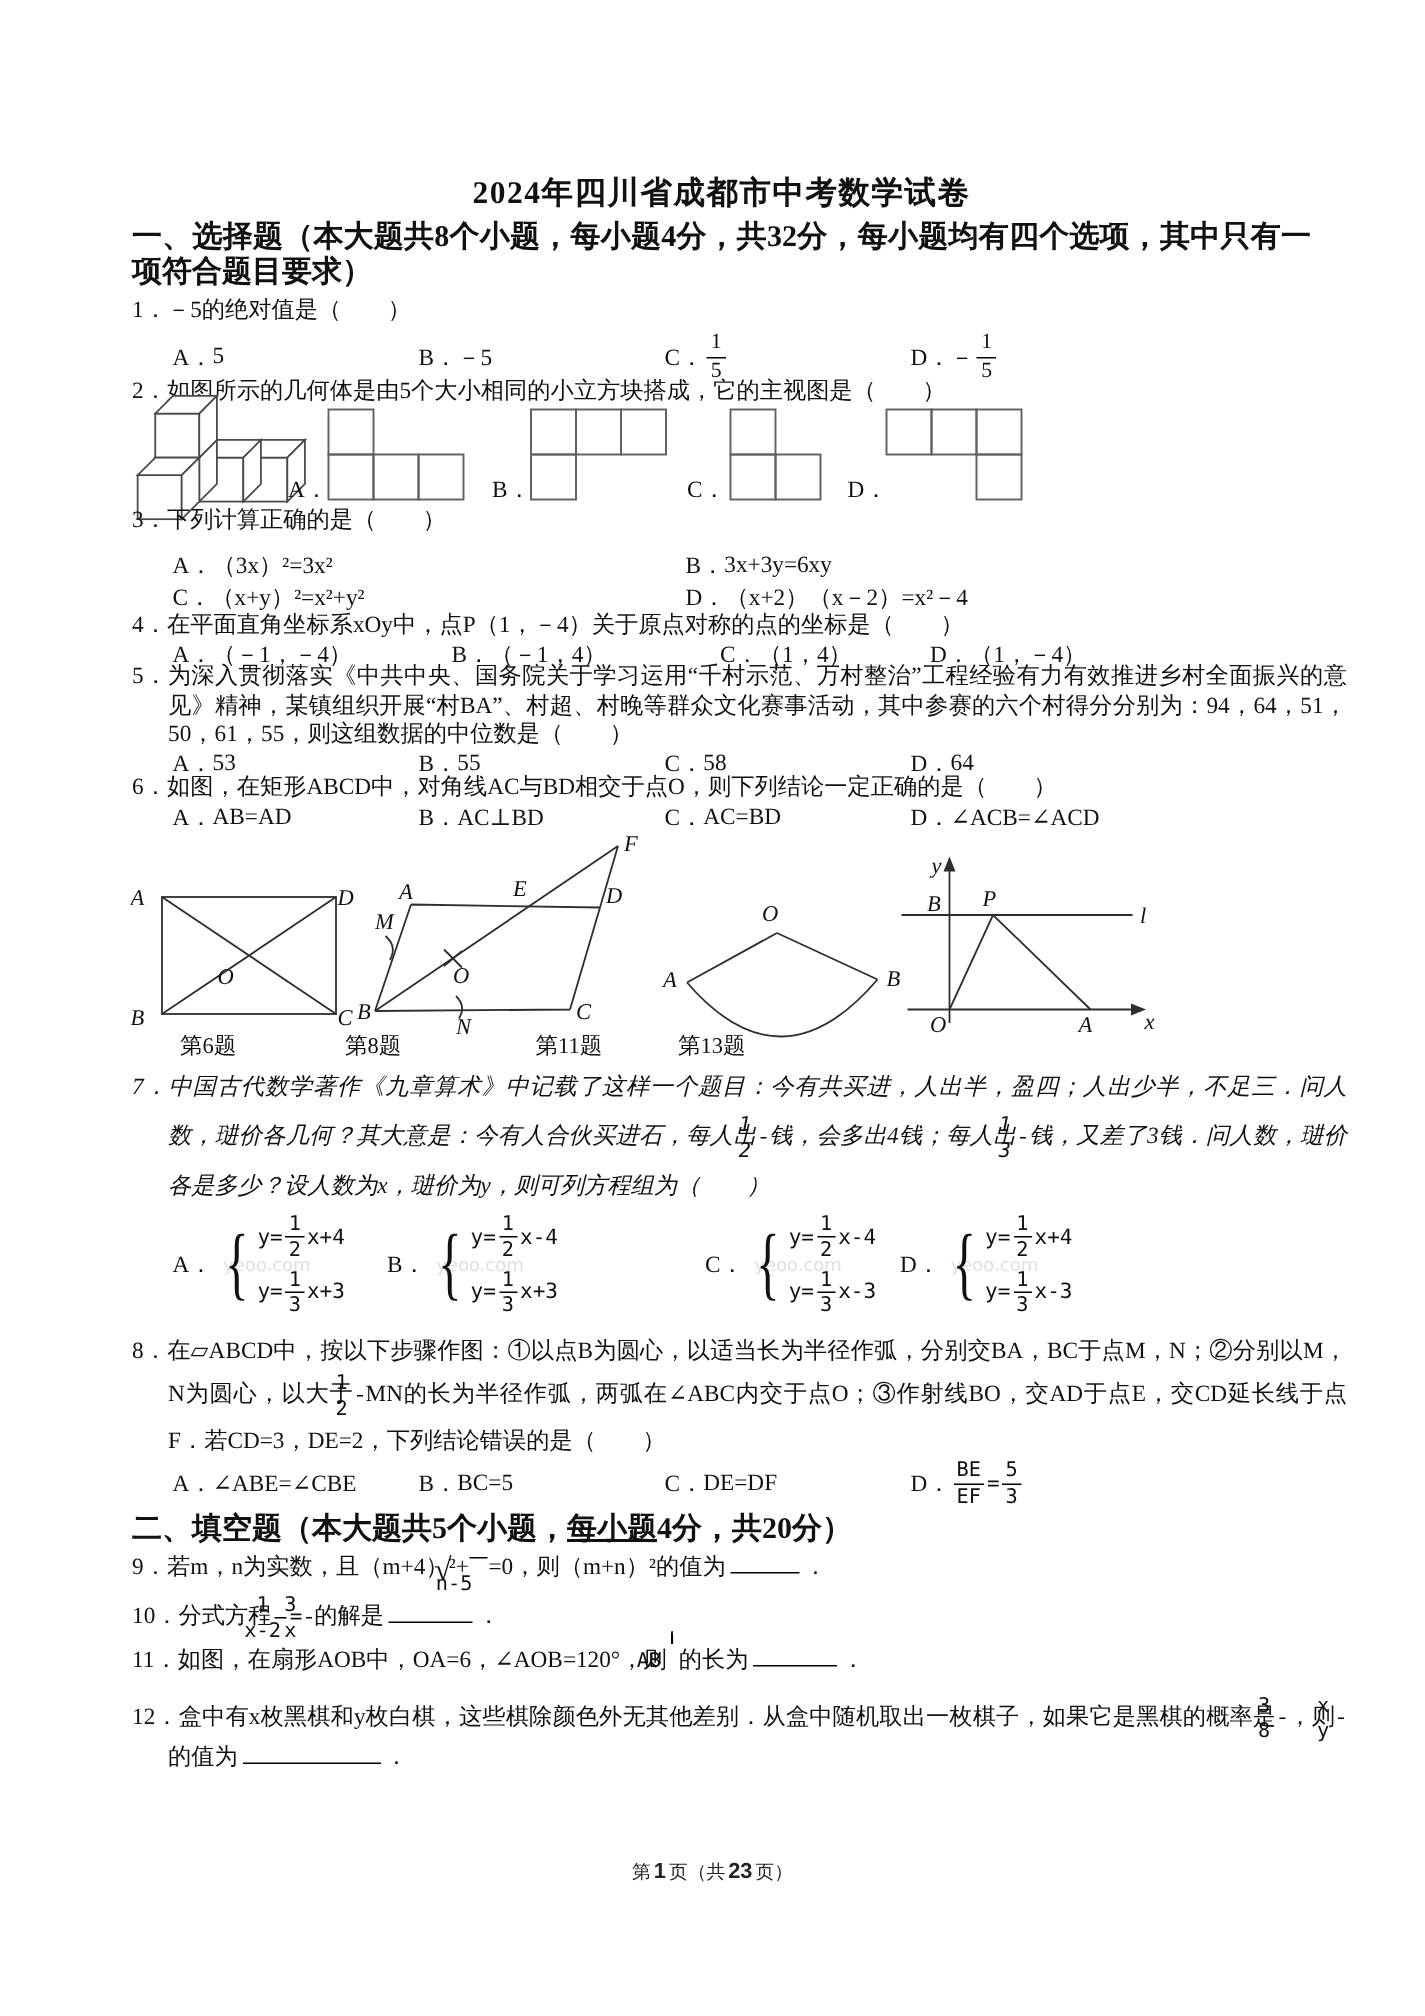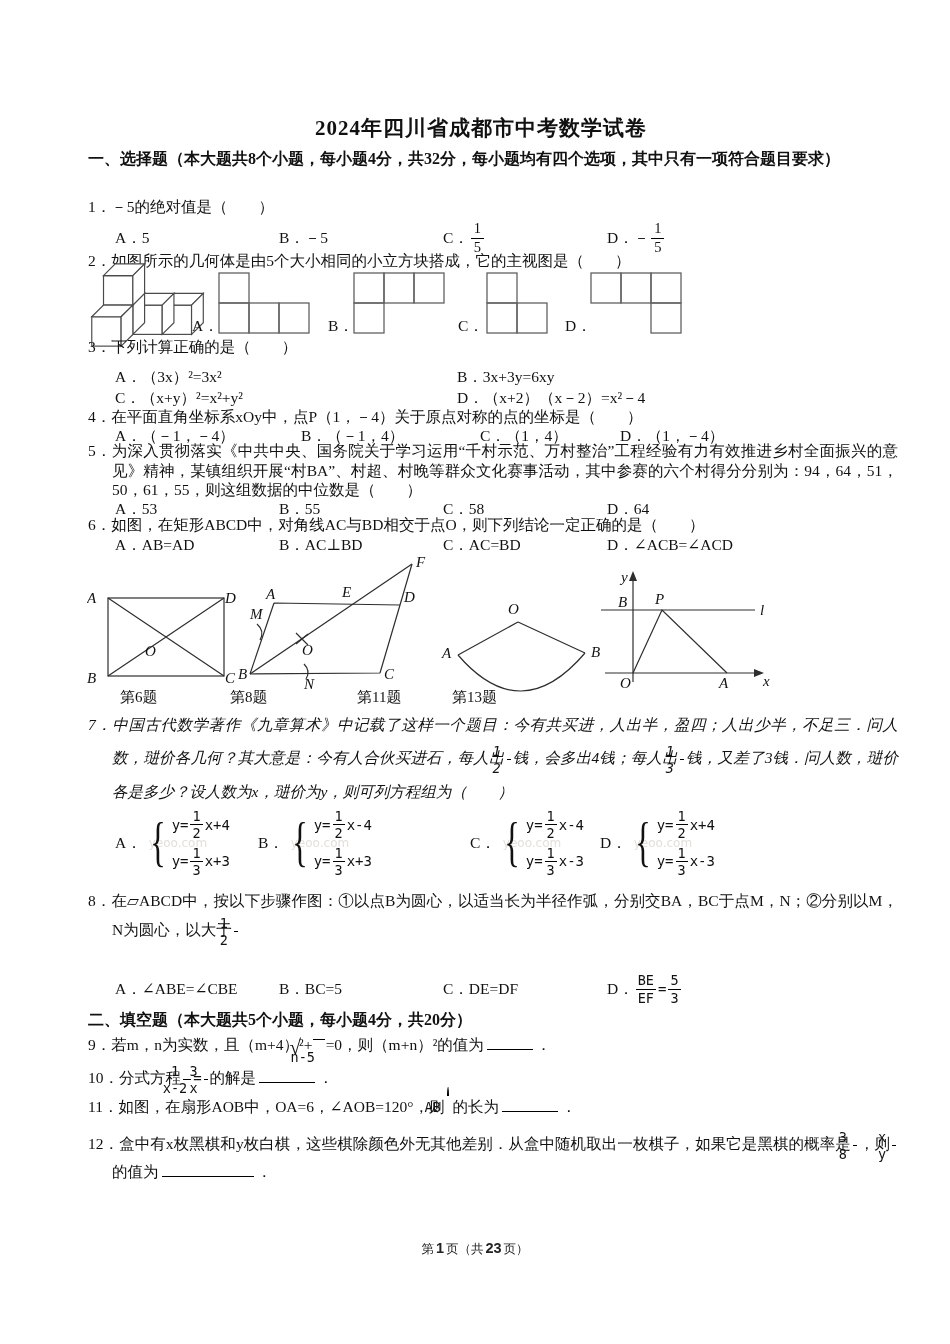--- a/index.html
+++ b/index.html
@@ -1,21 +1,21 @@
 <!DOCTYPE html>
 <html><head>
 <meta charset="utf-8">
 <style>
   html,body{margin:0;padding:0;background:#888;}
   .page{position:relative;width:950px;height:1344px;background:#fff;margin:0 auto;overflow:hidden;
         font-family:"Liberation Serif","DejaVu Serif",serif;color:#111;}
   .content{position:absolute;left:88px;top:0;width:786px;}
   .b{position:absolute;left:0;width:786px;}
   .title{text-align:center;font-size:21px;font-weight:bold;letter-spacing:1px;}
-  .shead{font-size:16px;font-weight:bold;line-height:23px;text-align:justify;}
+  .shead{font-size:20px;font-weight:bold;line-height:23px;text-align:justify;}
   .qp{font-size:15.5px;line-height:19.5px;text-align:justify;padding-left:24px;text-indent:-24px;}
   .qp.tall{line-height:33px;font-style:italic;}
   .qp.med{line-height:29px;}
   .qp.q12{line-height:22px;}
   .orow{position:absolute;left:0;display:flex;align-items:center;font-size:15.5px;padding-left:27px;width:759px;}
   .o{display:inline-flex;align-items:center;width:164px;flex:0 0 auto;}
   .o:last-child{width:auto;}
   .o3{width:342px;}
   
   .fr{display:inline-block;text-align:center;vertical-align:middle;line-height:1.05;font-size:14.5px;margin:0 2px;}
@@ -36,21 +36,21 @@
       font-family:"DejaVu Sans",sans-serif;font-size:12px;white-space:nowrap;pointer-events:none;}
   
   .sqrt{display:inline-flex;align-items:flex-start;vertical-align:-4px;margin:0 1px;}
   .rsign{font-size:21px;line-height:17px;margin-right:-1px;}
   .sarg{border-top:1.3px solid #000;font-family:"DejaVu Sans Mono",monospace;font-size:13.5px;padding:2px 2px 0;}
   
   .arcab{position:relative;display:inline-block;font-family:"DejaVu Sans Mono",monospace;font-size:13.5px;margin:0 3px;padding:3px 1px 0;}
   .arcab::before{content:"";position:absolute;top:-3px;left:0;right:0;height:8px;
       border:1.3px solid #000;border-bottom:none;border-radius:50% 50% 0 0/100% 100% 0 0;}
   .blank{display:inline-block;border-bottom:1.1px solid #000;height:14px;vertical-align:baseline;margin:0 3px;}
-  .ul{}
+  .ul{text-decoration:underline;}
   .figstrip,.q2strip{position:absolute;left:0;width:786px;}
   .figstrip svg,.q2strip svg{position:absolute;}
   .cap{position:absolute;font-size:15px;}
   .q2lab{position:absolute;font-size:15.5px;}
   .footer{position:absolute;left:0;top:1240px;width:950px;text-align:center;font-size:12.5px;color:#222;}
   .footer b{font-family:"Liberation Sans","DejaVu Sans",sans-serif;font-size:14.5px;padding:0 2px;}
   svg text{font-family:"Liberation Serif","DejaVu Serif",serif;font-style:italic;font-size:15px;fill:#111;}
   .geo{stroke:#2e2e2e;stroke-width:1.2;fill:none;}
   .grid{stroke:#616161;stroke-width:1.3;fill:none;}
   .cube{stroke:#4a4a4a;stroke-width:1.2;fill:#fff;}
@@ -390,21 +390,21 @@
                 <span class="fn">1</span>
                 <span class="fd">3</span>
               </span>
               <span>x-3</span>
             </span>
       </span>
     </span>
   </div>
 
   <div class="b qp med" style="top:886px">
-    <span>8．</span><span>在▱ABCD中，按以下步骤作图：①以点B为圆心，以适当长为半径作弧，分别交BA，BC于点M，N；②分别以M，N为圆心，以大于</span><span class="mfr"><span class="fn">1</span><span class="fd">2</span></span>
+    <span>8．</span><span>在▱ABCD中，按以下步骤作图：①以点B为圆心，以适当长为半径作弧，分别交BA，BC于点M，N；②分别以M，N为圆心，以大于</span><span class="mfr"><span class="fn">1</span><span class="fd">2</span></span><span>MN的长为半径作弧，两弧在∠ABC内交于点O；③作射线BO，交AD于点E，交CD延长线于点F．若CD=3，DE=2，下列结论错误的是（　　）</span>
   </div>
   <div class="orow" style="top:968px;height:42px">
     <span class="o">
           <span>A．</span>
           <span>∠ABE=∠CBE</span>
         </span>
     <span class="o">
           <span>B．</span>
           <span>BC=5</span>
         </span>

